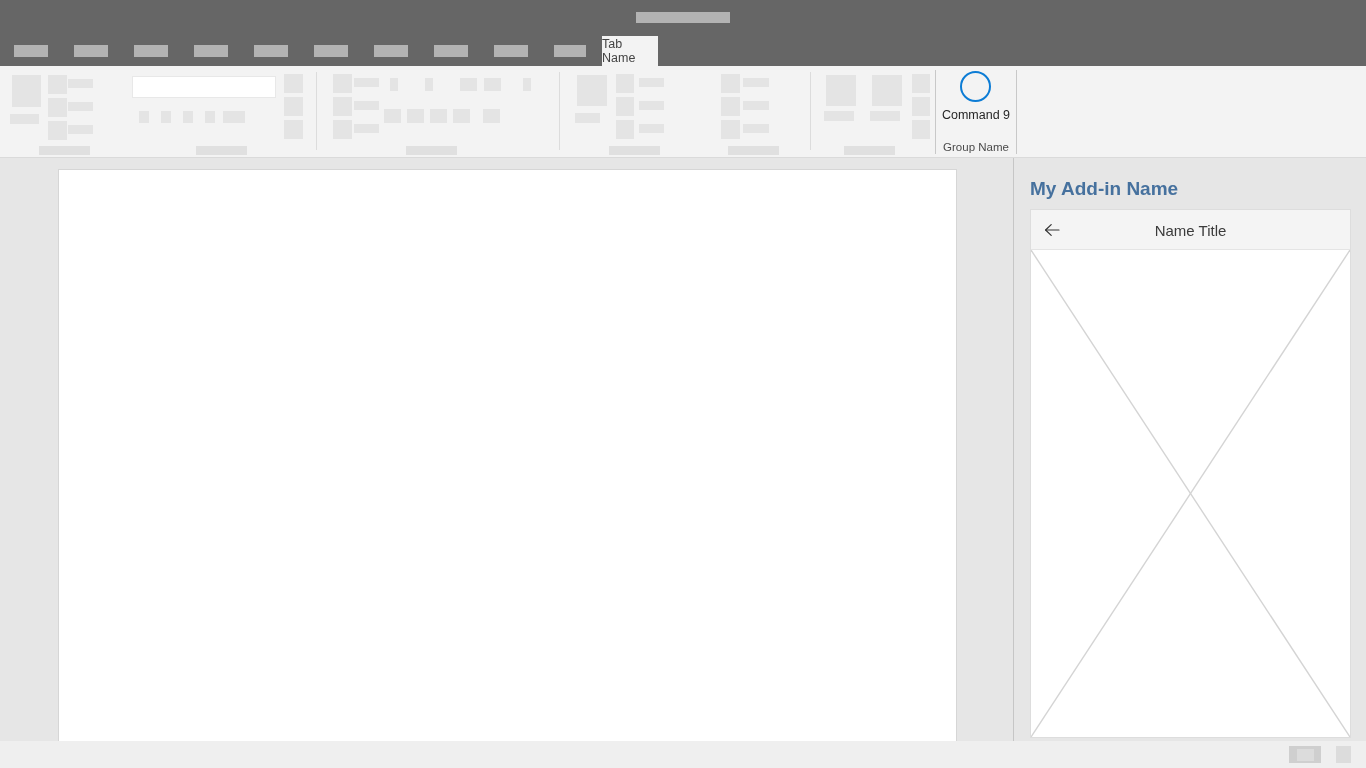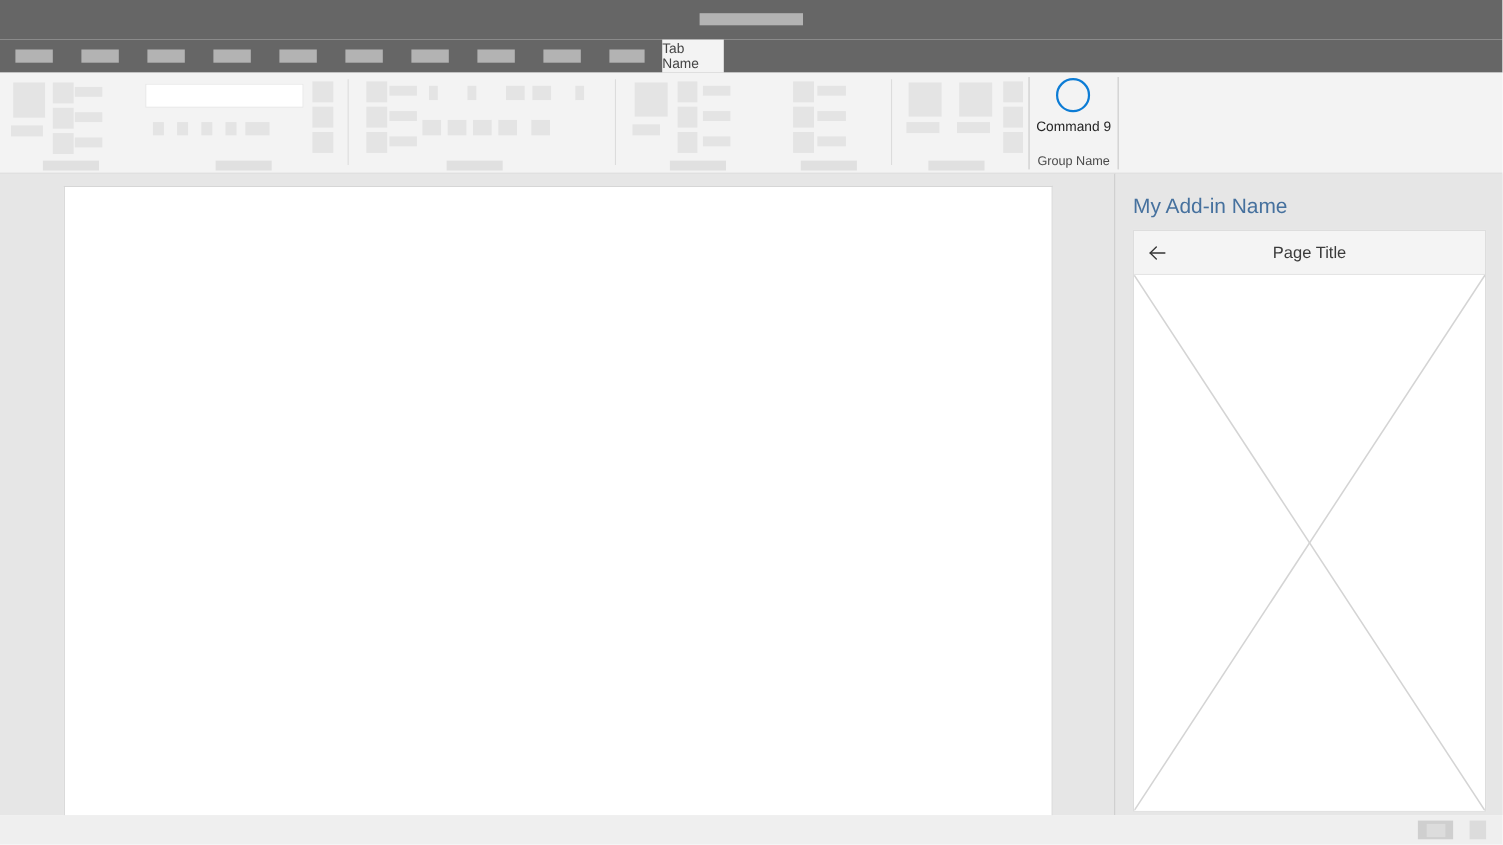--- a/index.html
+++ b/index.html
@@ -121,21 +121,21 @@
     position: absolute;
     left: 1014px; top: 158px;
     width: 352px; height: 583px;
     background: #e6e6e6;
   }
   .addin-title {
     position: absolute;
     left: 16px; top: 20px;
     font-size: 19px;
     color: #46719e;
-    font-weight: 400;
+    font-weight: 700;
     white-space: nowrap;
   }
   .pane-frame {
     position: absolute;
     left: 16px; top: 51px;
     width: 321px; height: 529px;
     background: #ffffff;
     border: 1px solid #dddddd;
   }
   .pane-header {
@@ -314,21 +314,21 @@
     <div class="addin-title">My Add-in Name</div>
 
     <div class="pane-frame">
       <div class="pane-header">
         <div class="back-arrow">
           <svg width="20" height="20" viewBox="0 0 20 20" aria-hidden="true">
             <path d="M9.2 4.6 L3.6 10 L9.2 15.4" fill="none" stroke="#333333" stroke-width="1.2" stroke-linecap="round" stroke-linejoin="round"></path>
             <path d="M3.6 10 L17 10" fill="none" stroke="#333333" stroke-width="1.2" stroke-linecap="round"></path>
           </svg>
         </div>
-        <div class="pane-title">Page Title</div>
+        <div class="pane-title">Name Title</div>
       </div>
       <div class="pane-body">
         <svg width="319" height="487" viewBox="0 0 319 487" style="display:block;">
           <line x1="0" y1="0" x2="319" y2="487" stroke="#d4d4d4" stroke-width="1.4"></line>
           <line x1="319" y1="0" x2="0" y2="487" stroke="#d4d4d4" stroke-width="1.4"></line>
         </svg>
       </div>
     </div>
   </div>
 

